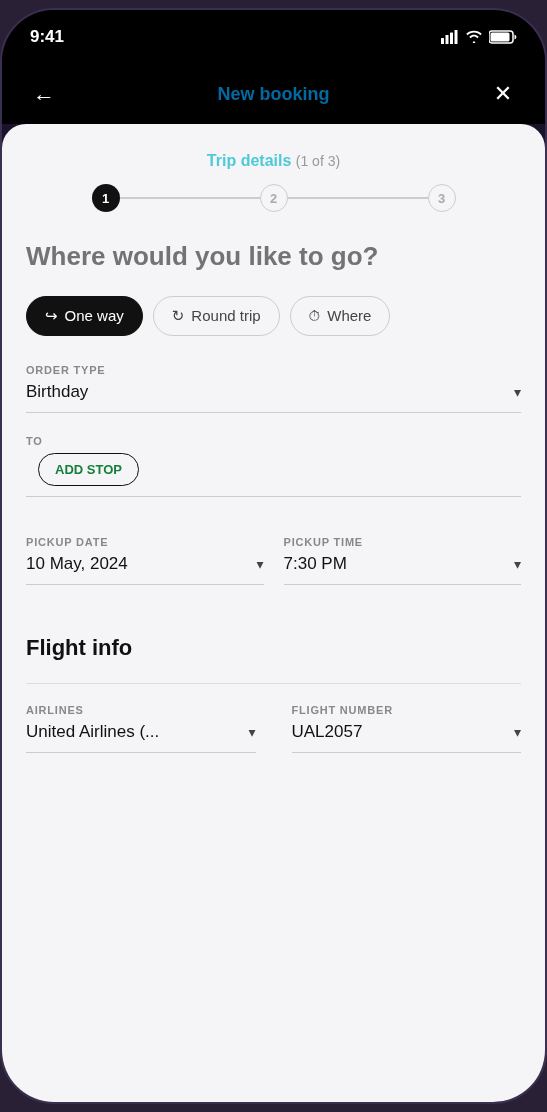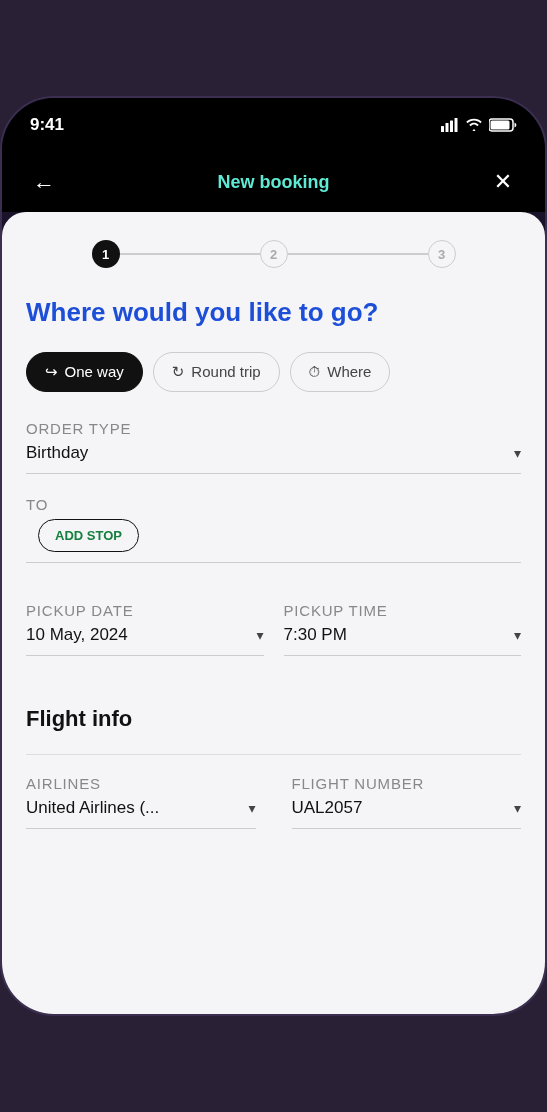--- a/index.html
+++ b/index.html
@@ -9,21 +9,21 @@
       background: #2a2035;
       display: flex;
       justify-content: center;
       align-items: center;
       min-height: 100vh;
       font-family: -apple-system, BlinkMacSystemFont, 'Segoe UI', sans-serif;
     }
 
     .phone {
       width: 547px;
-      height: 920px;
+      height: 1096px;
       background: #1a1228;
       border-radius: 54px;
       overflow: hidden;
       position: relative;
       border: 2px solid #3a2f50;
       display: flex;
       flex-direction: column;
     }
 
     
@@ -82,21 +82,21 @@
       font-size: 22px;
       cursor: pointer;
       width: 36px;
       height: 36px;
       display: flex;
       align-items: center;
       justify-content: center;
     }
 
     .nav-title {
-      color: #5eead4;
+      color: #0369a1;
       font-size: 18px;
       font-weight: 600;
     }
 
     
     .content {
       background: #f5f5f7;
       flex: 1;
       overflow-y: auto;
       border-radius: 24px 24px 0 0;
@@ -156,21 +156,21 @@
       flex: 1;
       height: 1.5px;
       background: #ccc;
       max-width: 140px;
     }
 
     
     .main-heading {
       font-size: 26px;
       font-weight: 700;
-      color: #1d4ed8;
+      color: #737373;
       margin-bottom: 22px;
       line-height: 1.3;
     }
 
     
     .trip-types {
       display: flex;
       gap: 10px;
       margin-bottom: 28px;
       flex-wrap: wrap;
@@ -200,22 +200,22 @@
       color: #444;
       border: 1.5px solid #ccc;
     }
 
     
     .field-group {
       margin-bottom: 22px;
     }
 
     .field-label {
-      font-size: 15px;
-      font-weight: 400;
+      font-size: 11px;
+      font-weight: 700;
       color: #888;
       letter-spacing: 0.8px;
       text-transform: uppercase;
       margin-bottom: 6px;
     }
 
     .field-value {
       font-size: 17px;
       font-weight: 500;
       color: #111;
@@ -323,20 +323,24 @@
 
   <div class="nav-bar">
     <div class="nav-back">←</div>
     <div class="nav-title">New booking</div>
     <div class="nav-close">✕</div>
   </div>
 
   <div class="content">
 
     <div class="progress-section">
+      <div class="progress-title">
+        <span>Trip details</span>
+        <span class="progress-subtitle">(1 of 3)</span>
+      </div>
       <div class="progress-steps">
         <div class="step-circle active">1</div>
         <div class="step-line"></div>
         <div class="step-circle inactive">2</div>
         <div class="step-line"></div>
         <div class="step-circle inactive">3</div>
       </div>
     </div>
 
     <div class="main-heading">Where would you like to go?</div>

